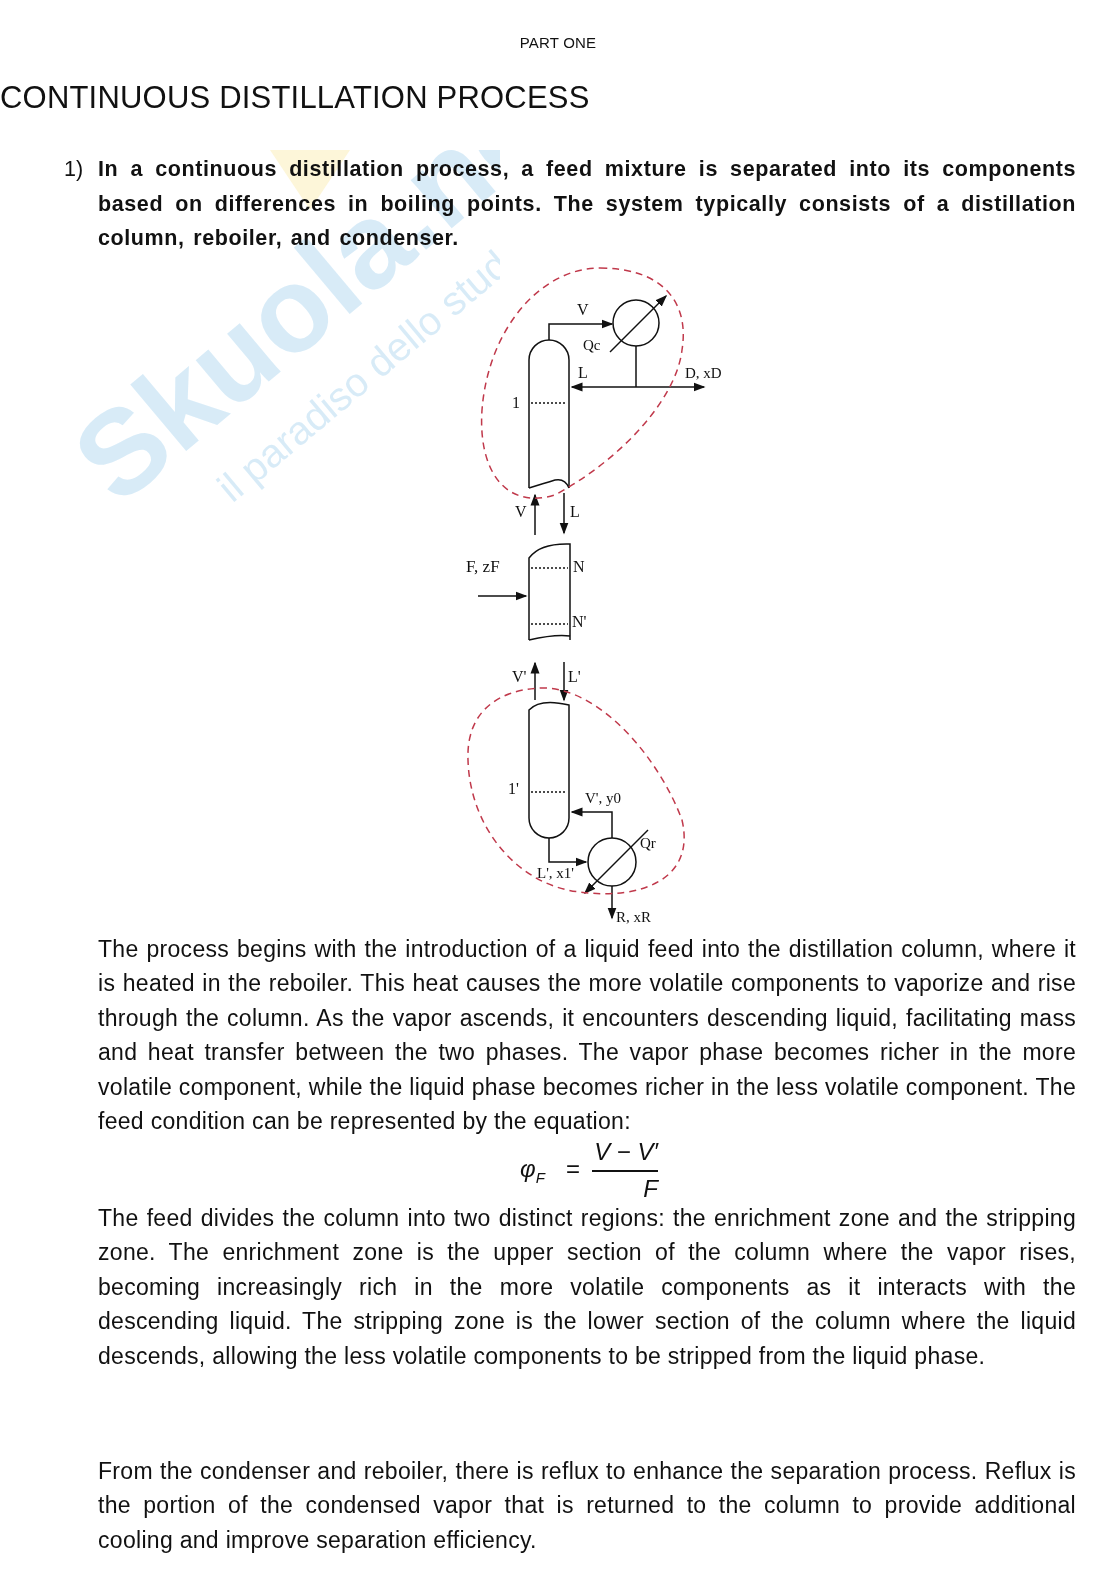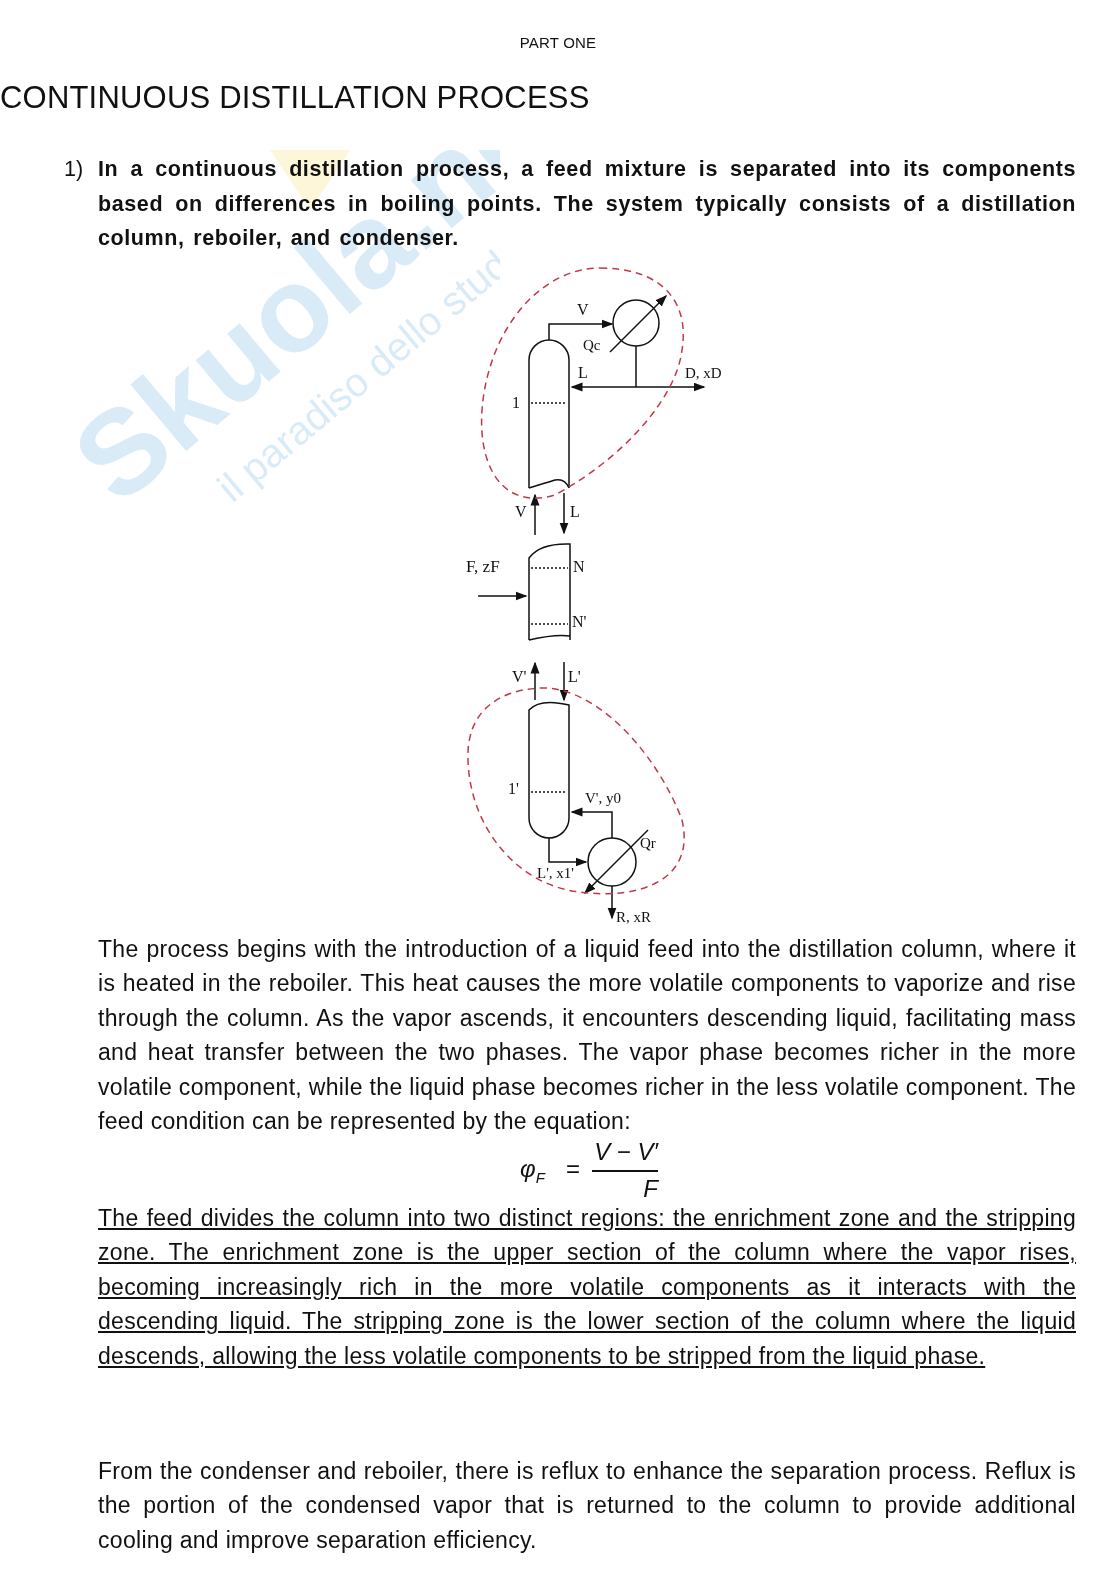--- a/index.html
+++ b/index.html
@@ -6,21 +6,21 @@
   body { width:1116px; height:1578px; position:relative; overflow:hidden; font-family:"Liberation Sans", sans-serif; color:#111; }
   .watermark { position:absolute; left:20px; top:150px; width:480px; height:360px; pointer-events:none; }
   .part { position:absolute; top:34px; left:0; width:1116px; text-align:center; font-size:15px; letter-spacing:0.2px; }
   .title { position:absolute; top:80px; left:0; width:1064px; text-align:left; font-size:31px; letter-spacing:0.2px; }
   .item { position:absolute; left:64px; top:152px; width:1012px; font-size:21.5px; line-height:34.5px; }
   .item .num { position:absolute; left:0; top:0; }
   .item .txt { margin-left:34px; text-align:justify; letter-spacing:0.6px; word-spacing:2px;font-weight:bold; }
   .diagram { position:absolute; left:440px; top:258px; width:320px; height:680px; }
   .para { position:absolute; left:98px; width:978px; font-size:23px; line-height:34.4px; text-align:justify; letter-spacing:0.3px; }
   .p1 { top:932px; }
-  .p2 { top:1201px;text-decoration:underline; }
+  .p2 { top:1201px; }
   .p3 { top:1454px; }
   .eq { position:absolute; left:480px; top:1138px; width:220px; height:70px; font-family:Liberation Sans, sans-serif; font-style:italic; font-size:24px; }
   .eq .lhs { position:absolute; left:40px; top:17px; }
   .eq .lhs sub { font-size:15px; }
   .eq .eqs { position:absolute; left:86px; top:17px; font-style:normal; }
   .eq .frac { position:absolute; left:112px; top:0; width:66px; text-align:right; }
   .eq .numr { display:block; white-space:nowrap; }
   .eq .bar { display:block; height:1.6px; background:#111; margin:4px 0 3px; }
   .eq .den { display:block; }
   .svgtxt { font-family:"Liberation Serif", serif; fill:#111; }

